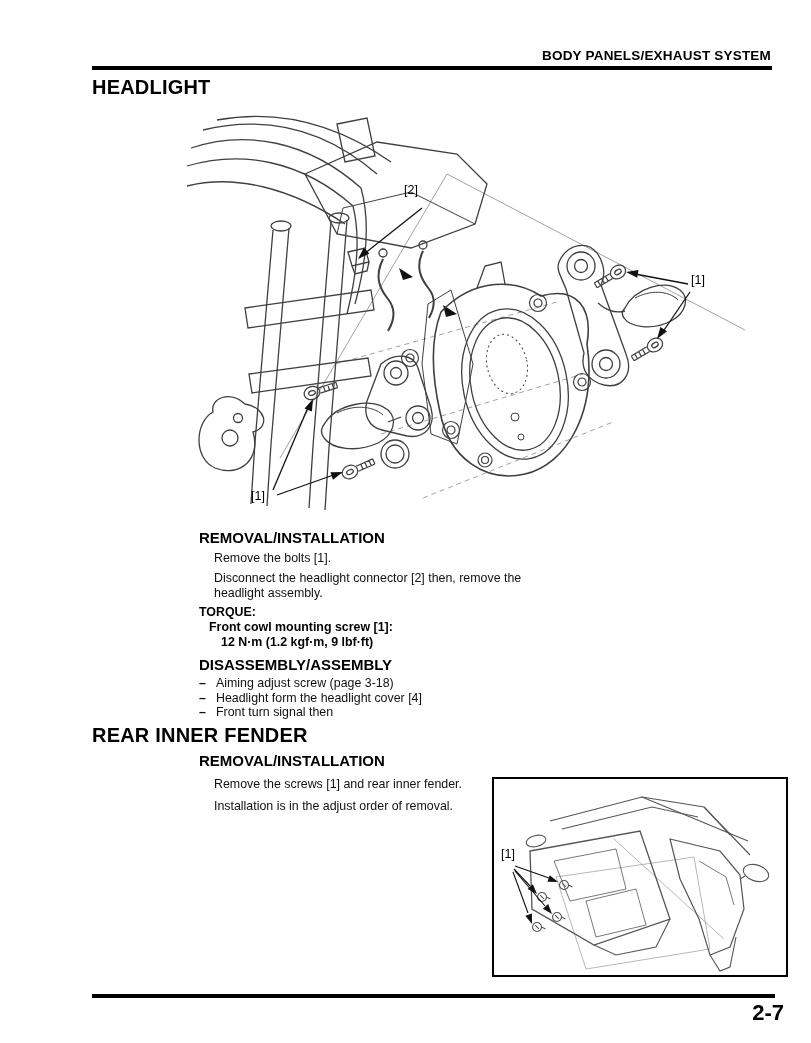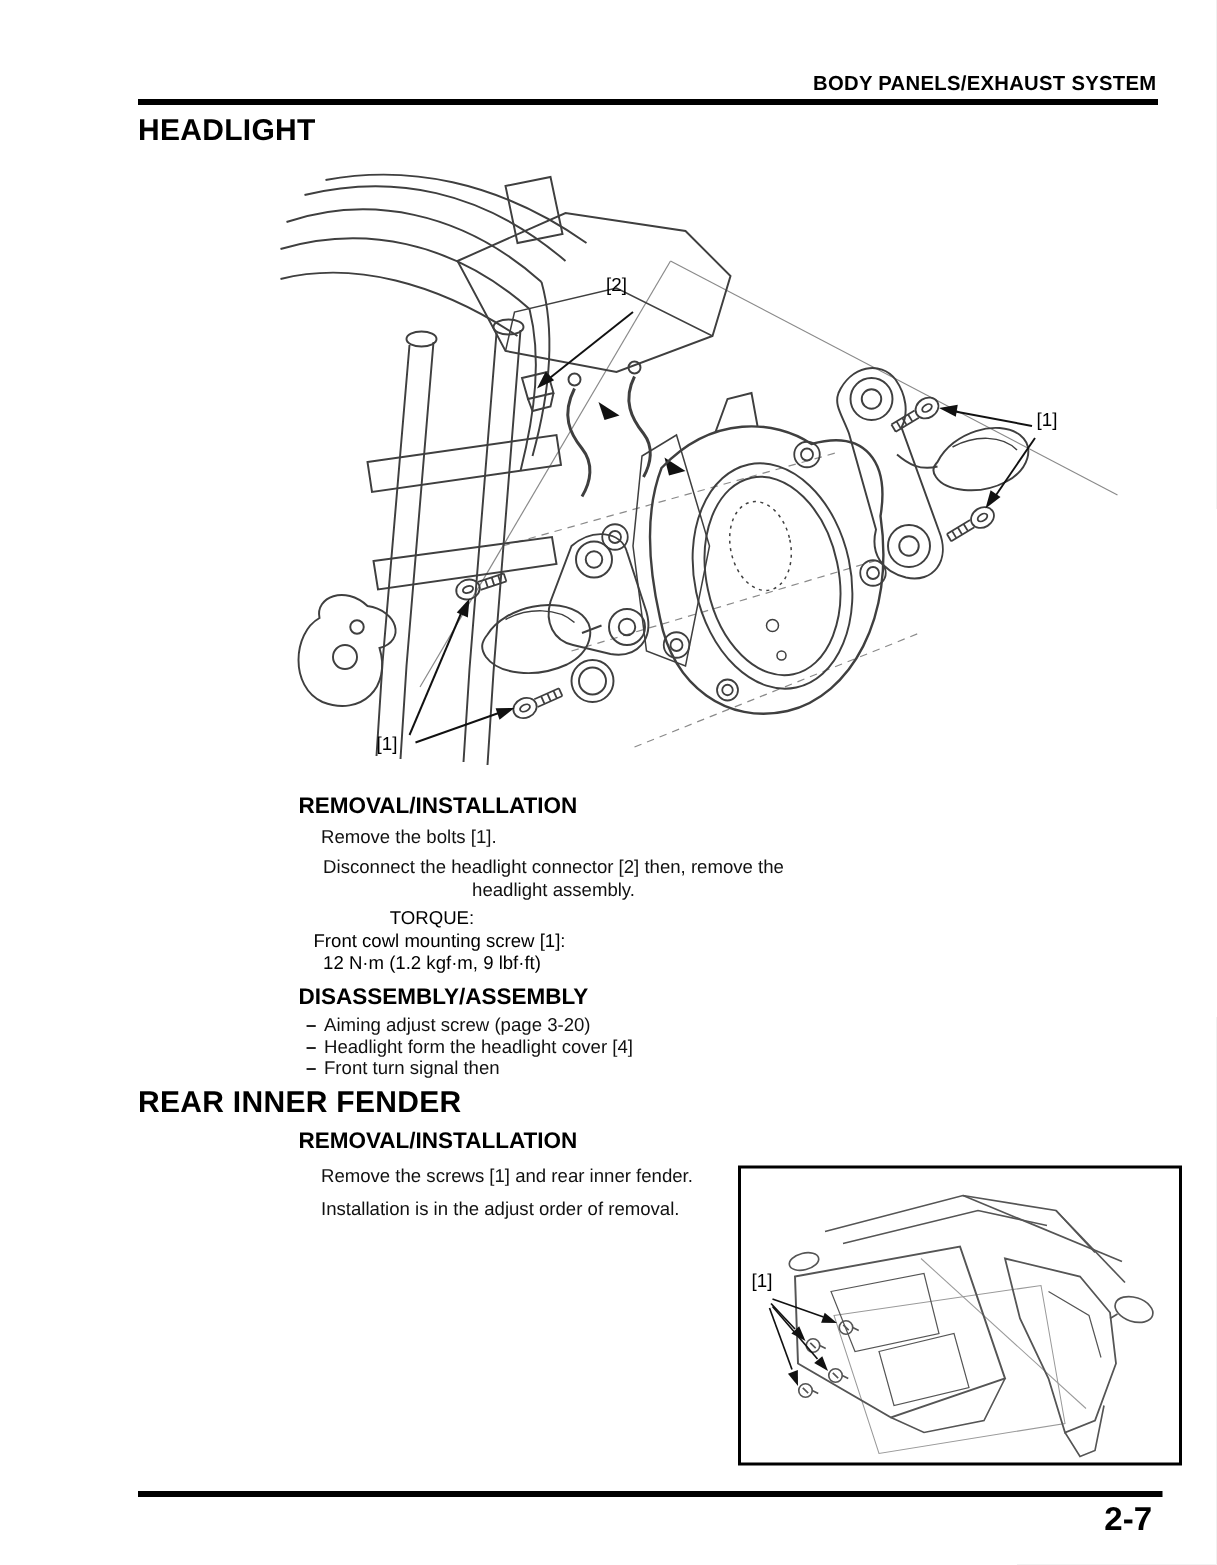--- a/index.html
+++ b/index.html
@@ -1,42 +1,42 @@
 <!DOCTYPE html>
 <html><head>
 <meta charset="utf-8">
 <style>
   html,body{margin:0;padding:0;background:#e8e8e8;}
   .page{
     position:relative;width:811px;height:1043px;background:#ffffff;
     font-family:"Liberation Sans",sans-serif;color:#1a1a1a;overflow:hidden;
     margin:0 auto;
   }
-  .abs{position:absolute;text-align:center;}
+  .abs{position:absolute;}
   .hdr-title{top:48px;right:40px;font-size:13.5px;font-weight:700;letter-spacing:.2px;color:#000;}
   .rule{background:#000;height:4px;}
   .rule-top{left:92px;top:66px;width:680px;}
   .rule-bottom{left:92px;top:994px;width:683px;}
   .h1{left:92px;font-size:20px;font-weight:700;color:#000;letter-spacing:.2px;}
   .h1-headlight{top:76px;}
   .h1-fender{top:724px;}
   .sect-h{left:199px;font-size:15px;font-weight:700;color:#000;}
   .body-t{left:214px;font-size:12.4px;line-height:15px;color:#111;}
   .bold{font-weight:700;}
-  .torque-block{left:199px;font-size:12.4px;line-height:15px;font-weight:400;color:#000;}
+  .torque-block{left:199px;font-size:12.4px;line-height:15px;font-weight:700;color:#000;}
   .torque-block .ind1{margin-left:10px;}
-  .torque-block .ind2{}
+  .torque-block .ind2{margin-left:22px;}
   .bullets{left:199px;font-size:12.4px;line-height:14.5px;color:#111;}
   .bullets .row{display:flex;}
   .bullets .dash{width:17px;font-weight:700;}
   .fig{position:absolute;}
   .fig svg{position:absolute;left:0;top:0;}
   .fig2-box{left:492px;top:777px;width:296px;height:200px;border:2px solid #000;box-sizing:border-box;background:#fff;}
   .fig-label{position:absolute;font-size:12.5px;color:#000;font-family:"Liberation Sans",sans-serif;}
-  .page-num{top:1000px;right:43px;font-size:22px;font-weight:700;color:#000;}
+  .page-num{top:1000px;right:27px;font-size:22px;font-weight:700;color:#000;}
 </style>
 </head>
 <body>
 
 <div class="page">
 
   <div class="abs hdr-title">BODY PANELS/EXHAUST SYSTEM</div>
   <div class="abs rule rule-top"></div>
 
   <div class="abs h1 h1-headlight">HEADLIGHT</div>
@@ -202,21 +202,21 @@
   <div class="abs torque-block" style="top:605px;">
     <div>TORQUE:</div>
     <div class="ind1">Front cowl mounting screw [1]:</div>
     <div class="ind2">12 N·m (1.2 kgf·m, 9 lbf·ft)</div>
   </div>
 
   <div class="abs sect-h" style="top:656px;">DISASSEMBLY/ASSEMBLY</div>
   <div class="abs bullets" style="top:676px;">
     <div class="row">
       <span class="dash">–</span>
-      <span>Aiming adjust screw (page 3-20)</span>
+      <span>Aiming adjust screw (page 3-18)</span>
     </div>
     <div class="row">
       <span class="dash">–</span>
       <span>Headlight form the headlight cover [4]</span>
     </div>
     <div class="row">
       <span class="dash">–</span>
       <span>Front turn signal then</span>
     </div>
   </div>

